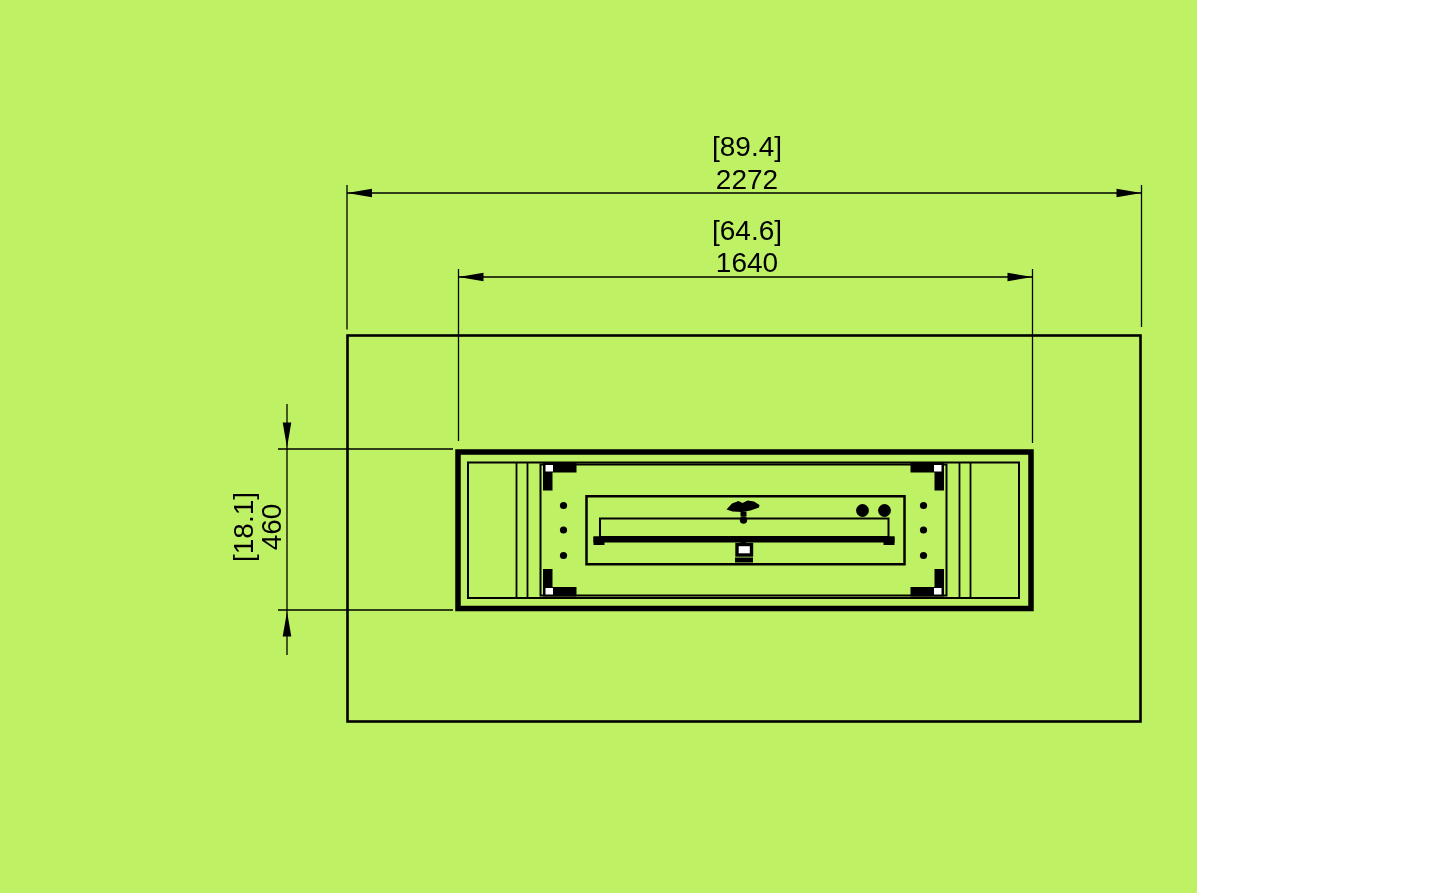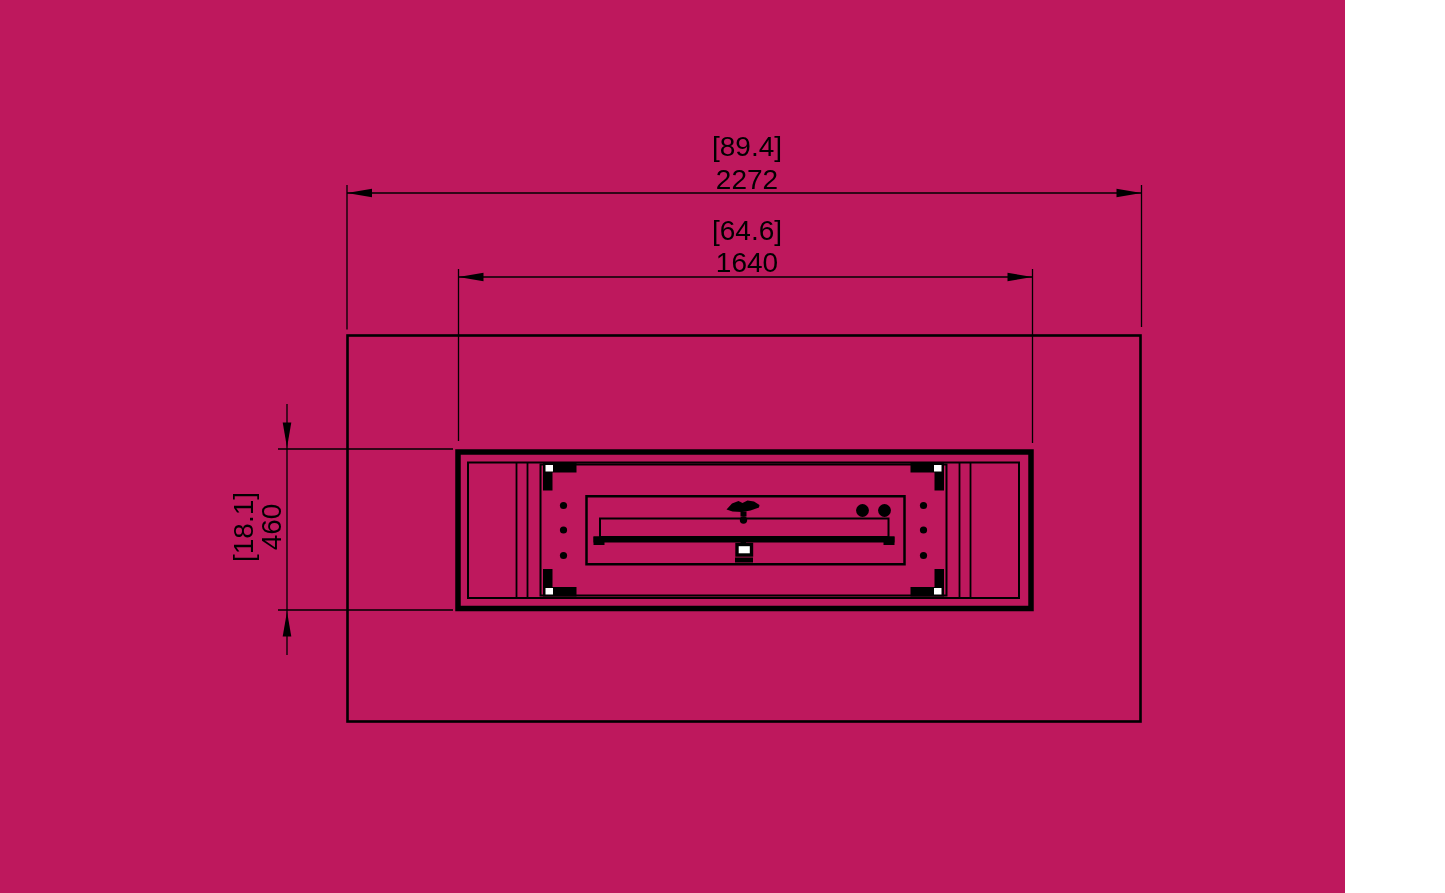--- a/index.html
+++ b/index.html
@@ -1,20 +1,20 @@
 <!DOCTYPE html>
 <html><head>
 <meta charset="utf-8">
 <style>
   html, body { margin: 0; padding: 0; background: #ffffff; }
   .canvas {
     position: relative;
-    width: 1345px;
+    width: 1197px;
     height: 893px;
-    background: #be185d;
+    background: #bef264;
     overflow: hidden;
   }
   svg { display: block; }
   .ln   { stroke: #000000; fill: none; }
   .blk  { fill: #000000; stroke: none; }
   .wht  { fill: #ffffff; stroke: none; }
   .dim  { stroke: #000000; stroke-width: 1.3; fill: none; }
   .arrow { fill: #000000; stroke: none; }
   text {
     font-family: "Liberation Sans", "DejaVu Sans", sans-serif;

